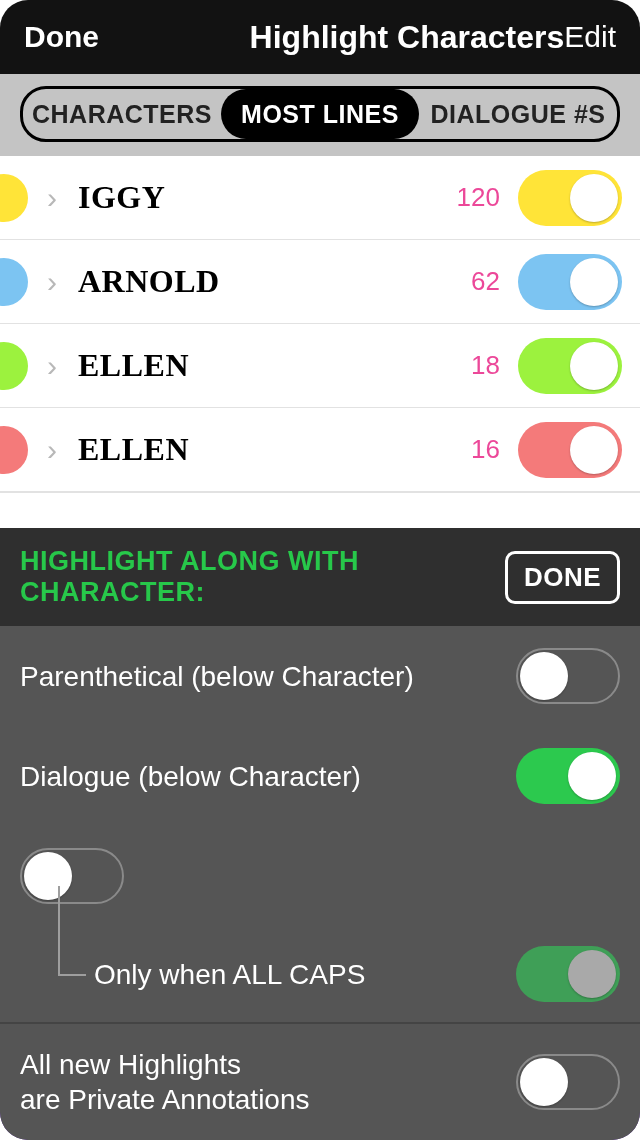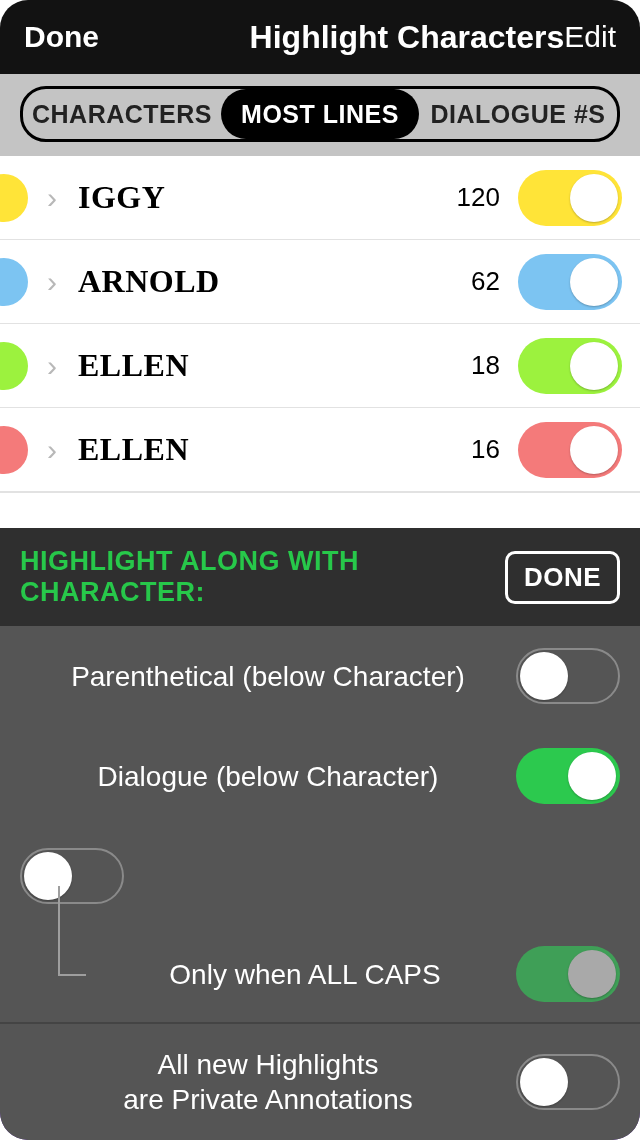--- a/index.html
+++ b/index.html
@@ -104,21 +104,21 @@
     .char-name {
       margin-left: 14px;
       font-family: Liberation Serif, serif;
       font-stretch: condensed;
       font-weight: 800;
       font-size: 32px;
       letter-spacing: 0.5px;
     }
     .count {
       margin-left: auto;
-      color: #000000;
+      color: #ec4899;
       font-size: 26px;
       font-weight: 500;
       margin-right: 18px;
     }
     
     .toggle {
       position: relative;
       width: 104px;
       height: 56px;
       border-radius: 28px;
@@ -164,21 +164,20 @@
       font-family: "Arial Narrow", "Helvetica Condensed", Arial, sans-serif;
       font-stretch: condensed;
       font-weight: 700;
       font-size: 26px;
       padding: 8px 16px;
       letter-spacing: 0.5px;
     }
     .panel-body {
       flex: 1;
       background: #555;
-      text-align: center;
     }
     .prow {
       height: 100px;
       display: flex;
       align-items: center;
       padding: 0 20px;
       color: #fff;
       font-size: 28px;
     }
     .prow.indent { padding-left: 50px; height: 96px; }

